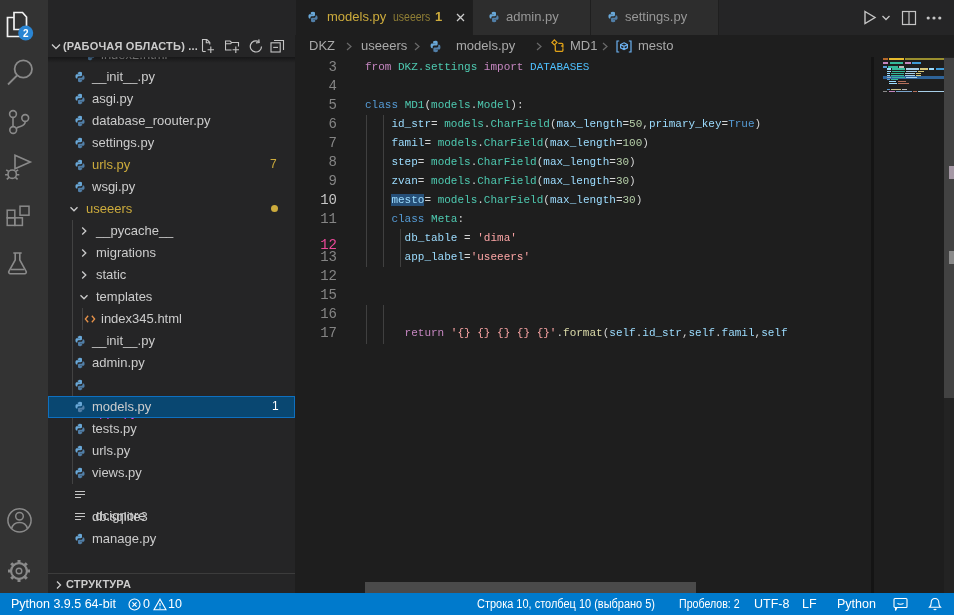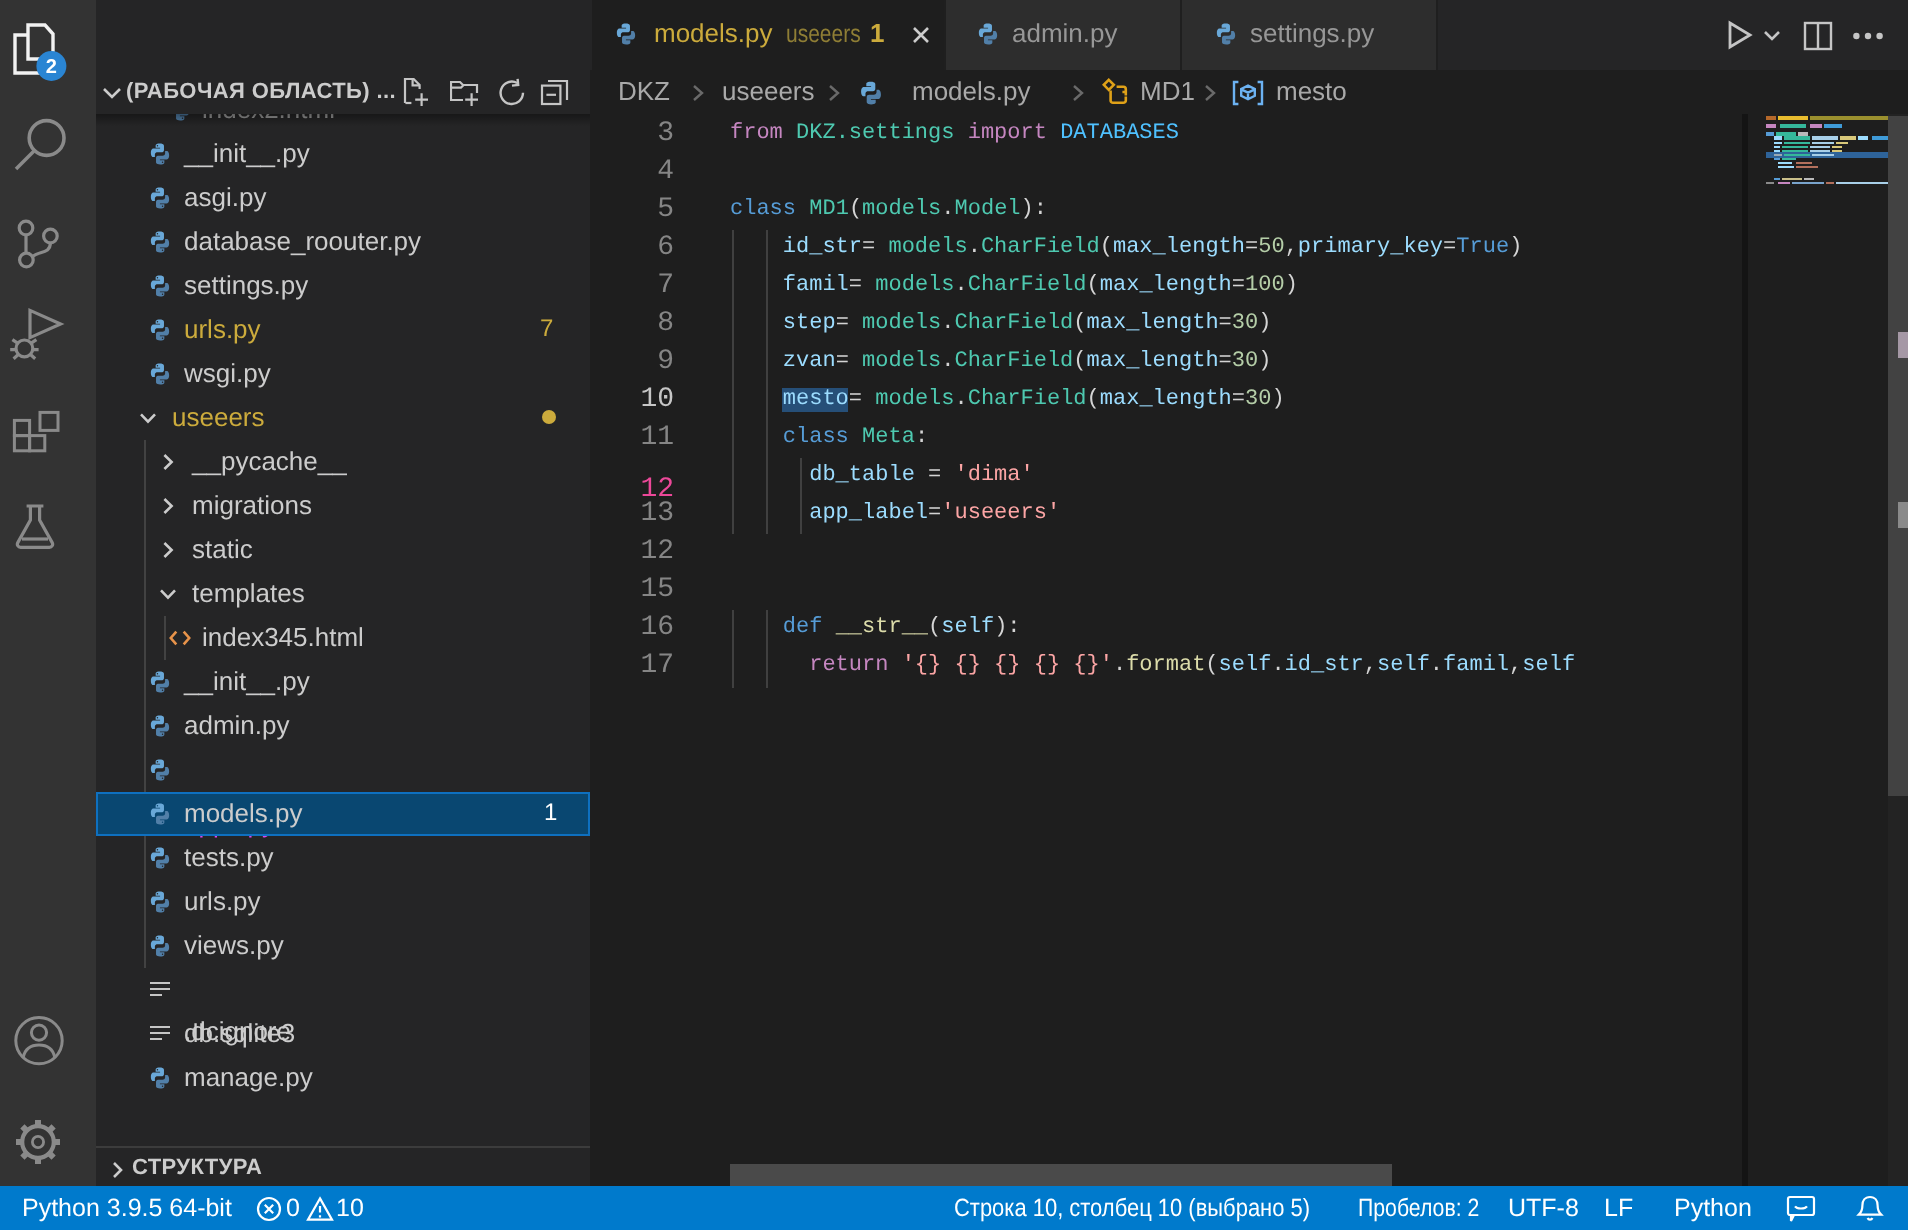--- a/index.html
+++ b/index.html
@@ -432,21 +432,20 @@
         <div class="cline" style="top:0.5px;"><span class="ctl">from</span> <span class="cls">DKZ.settings</span> <span class="ctl">import</span> <span class="cst">DATABASES</span></div>
         <div class="cline" style="top:38.64px;"><span class="kw">class</span> <span class="cls">MD1</span><span class="pn">(</span><span class="cls">models</span><span class="pn">.</span><span class="cls">Model</span><span class="pn">):</span></div>
         <div class="cline" style="top:57.71px;">    <span class="vr">id_str</span><span class="pn">=</span> <span class="cls">models</span><span class="pn">.</span><span class="cls">CharField</span><span class="pn">(</span><span class="vr">max_length</span><span class="pn">=</span><span class="num">50</span><span class="pn">,</span><span class="vr">primary_key</span><span class="pn">=</span><span class="kw">True</span><span class="pn">)</span></div>
         <div class="cline" style="top:76.78px;">    <span class="vr">famil</span><span class="pn">=</span> <span class="cls">models</span><span class="pn">.</span><span class="cls">CharField</span><span class="pn">(</span><span class="vr">max_length</span><span class="pn">=</span><span class="num">100</span><span class="pn">)</span></div>
         <div class="cline" style="top:95.85px;">    <span class="vr">step</span><span class="pn">=</span> <span class="cls">models</span><span class="pn">.</span><span class="cls">CharField</span><span class="pn">(</span><span class="vr">max_length</span><span class="pn">=</span><span class="num">30</span><span class="pn">)</span></div>
         <div class="cline" style="top:114.92px;">    <span class="vr">zvan</span><span class="pn">=</span> <span class="cls">models</span><span class="pn">.</span><span class="cls">CharField</span><span class="pn">(</span><span class="vr">max_length</span><span class="pn">=</span><span class="num">30</span><span class="pn">)</span></div>
         <div class="cline" style="top:133.99px;">    <span class="vr" style="background:#264f78;">mesto</span><span class="pn">=</span> <span class="cls">models</span><span class="pn">.</span><span class="cls">CharField</span><span class="pn">(</span><span class="vr">max_length</span><span class="pn">=</span><span class="num">30</span><span class="pn">)</span></div>
         <div class="cline" style="top:153.06px;">    <span class="kw">class</span> <span class="cls">Meta</span><span class="pn">:</span></div>
         <div class="cline" style="top:172.13px;">      <span class="vr">db_table</span> <span class="pn">=</span> <span class="str">'dima'</span></div>
         <div class="cline" style="top:191.2px;">      <span class="vr">app_label</span><span class="pn">=</span><span class="str">'useeers'</span></div>
-        <div class="cline" style="top:248.41px;">    <span class="kw">def</span> <span class="fn">__str__</span><span class="pn">(</span><span class="vr">self</span><span class="pn">):</span></div>
         <div class="cline" style="top:267.48px;">      <span class="ctl">return</span> <span class="str">'{} {} {} {} {}'</span><span class="pn">.</span><span class="fn">format</span><span class="pn">(</span><span class="vr">self</span><span class="pn">.</span><span class="vr">id_str</span><span class="pn">,</span><span class="vr">self</span><span class="pn">.</span><span class="vr">famil</span><span class="pn">,</span><span class="vr">self</span></div>
       </div>
       <div style="position:absolute; left:576px; top:0; width:3px; height:536px; background:#141414;"></div>
       <div style="position:absolute; left:0; top:0;">
         <div style="position:absolute; left:588px; top:19.049999999999997px; width:61px; height:2.6px; background:#2e6399;"></div>
         <div style="position:absolute; left:588px; top:1.2px; width:5px; height:1.4px; background:#b5682a;"></div>
         <div style="position:absolute; left:594px; top:1.2px; width:15px; height:1.4px; background:#e8bc2e;"></div>
         <div style="position:absolute; left:610px; top:1.2px; width:39px; height:1.4px; background:#9a8f2e;"></div>
         <div style="position:absolute; left:588px; top:5.3px; width:5px; height:1.4px; background:#c586c0;"></div>
         <div style="position:absolute; left:595px; top:5.3px; width:13px; height:1.4px; background:#35b89a;"></div>

